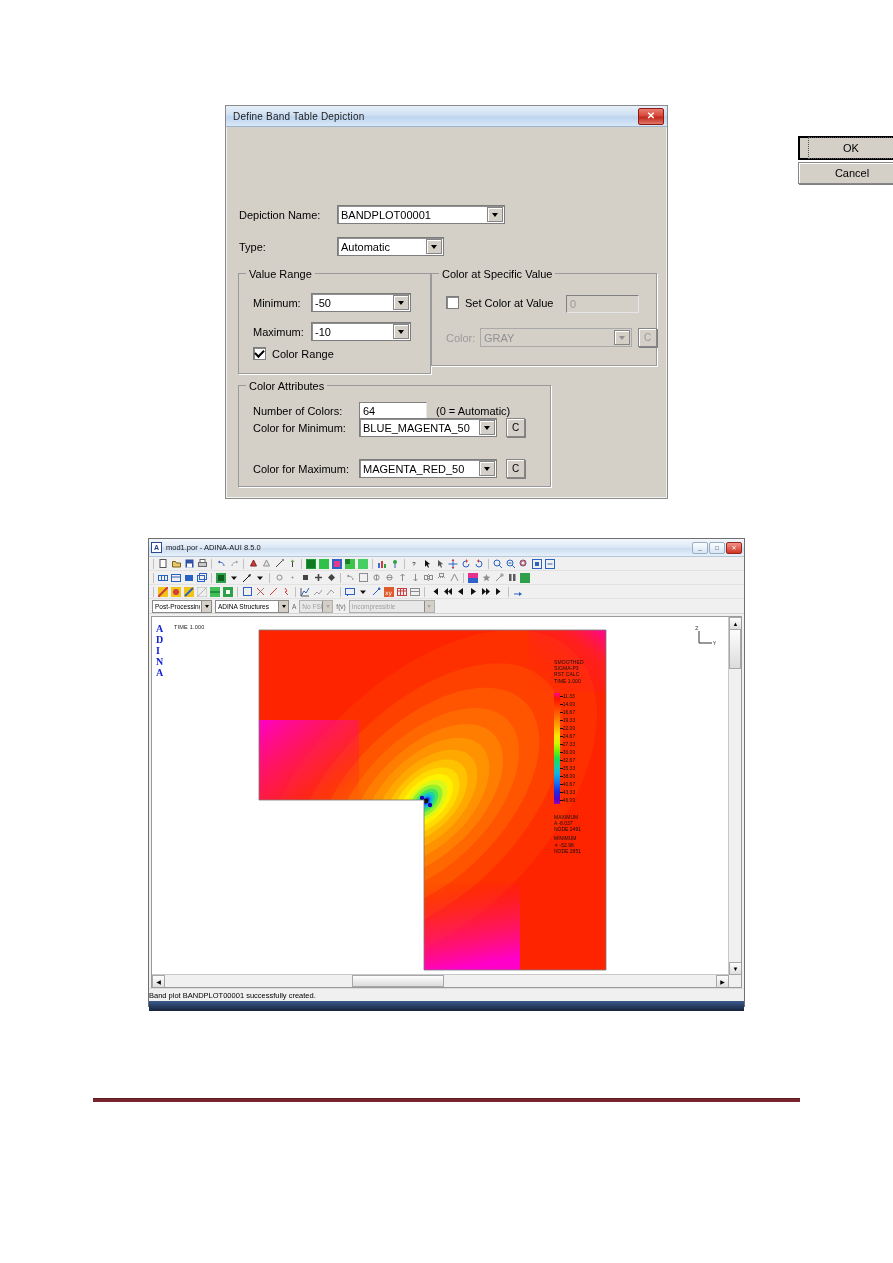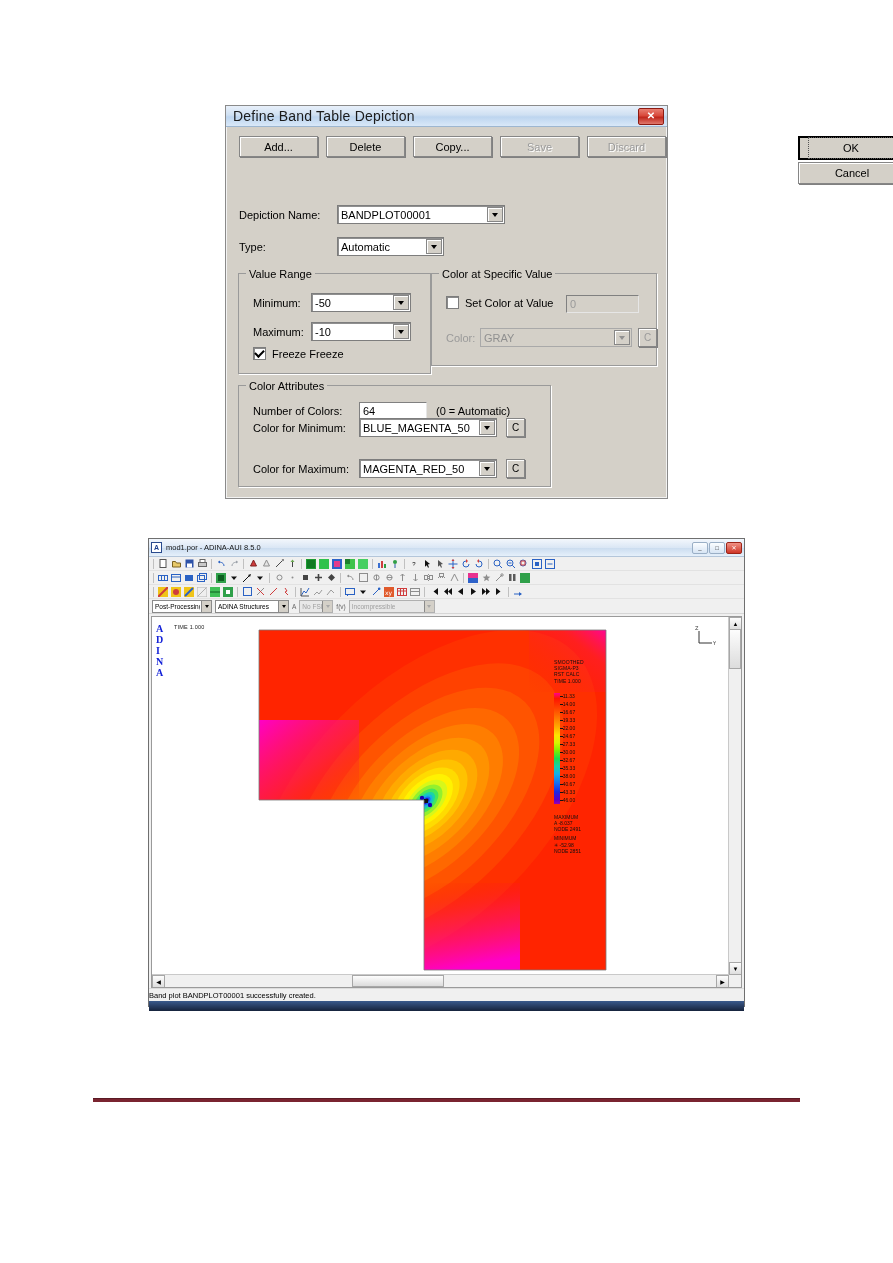--- a/index.html
+++ b/index.html
@@ -16,21 +16,21 @@
     box-shadow:0 0 0 1px #f2f2f2 inset;
     font-size:11px;color:#000;
   }
   #dlg-title{
     height:20px;
     background:linear-gradient(to bottom,#e8f0fa 0%,#cfe0f2 45%,#bdd5ef 55%,#d9e8f8 100%);
     border-bottom:1px solid #9db6d0;
     display:flex;align-items:center;justify-content:space-between;
     padding:0 3px 0 7px;
   }
-  #dlg-title .t{font-size:14px;color:#1b1b1b;letter-spacing:.2px;}
+  #dlg-title .t{font-size:10px;color:#1b1b1b;letter-spacing:.2px;}
   .closebtn{
     width:24px;height:15px;border-radius:2px;
     background:linear-gradient(to bottom,#e87f72 0%,#d8483a 45%,#c0271c 55%,#e0786c 100%);
     border:1px solid #8d1b12;
     display:flex;align-items:center;justify-content:center;
     color:#fff;font-size:10px;font-weight:bold;line-height:1;cursor:pointer;
   }
   .dlg-body{position:relative;padding:0;}
 
   .btnrow{position:absolute;left:13px;top:9px;display:flex;gap:8px;}
@@ -177,27 +177,20 @@
 
 <div id="dialog">
 
   <div id="dlg-title">
     <span class="t">Define Band Table Depiction</span>
     <span class="closebtn">✕</span>
   </div>
 
   <div class="dlg-body" style="height:371px;position:relative;">
 
-    <div class="btnrow">
-      <div class="btn">Add...</div>
-      <div class="btn">Delete</div>
-      <div class="btn">Copy...</div>
-      <div class="btn disabled">Save</div>
-      <div class="btn disabled">Discard</div>
-    </div>
 
     <div class="okwrap" style="width:86px;height:20px;">
       <div class="btn ok">
         <div class="inner">OK</div>
       </div>
     </div>
     <div class="btn cancel">Cancel</div>
 
     <div class="row" style="left:13px;top:78px;">
       <span class="lbl" style="width:93px;">Depiction Name:</span>
@@ -229,21 +222,21 @@
       <div class="row" style="left:14px;top:48px;">
         <span class="lbl" style="width:58px;">Maximum:</span>
         <span class="combo" style="width:95px;">
           <span>-10</span>
           <span class="arrow"></span>
         </span>
       </div>
 
       <div class="row" style="left:14px;top:73px;gap:6px;">
         <span class="chk on"></span>
-        <span class="lbl">Freeze Freeze</span>
+        <span class="lbl">Color Range</span>
       </div>
     </div>
 
     <div class="group" style="left:205px;top:146px;width:224px;height:91px;">
       <span class="gt">Color at Specific Value</span>
 
       <div class="row" style="left:14px;top:22px;gap:6px;">
         <span class="chk"></span>
         <span class="lbl">Set Color at Value</span>
       </div>

